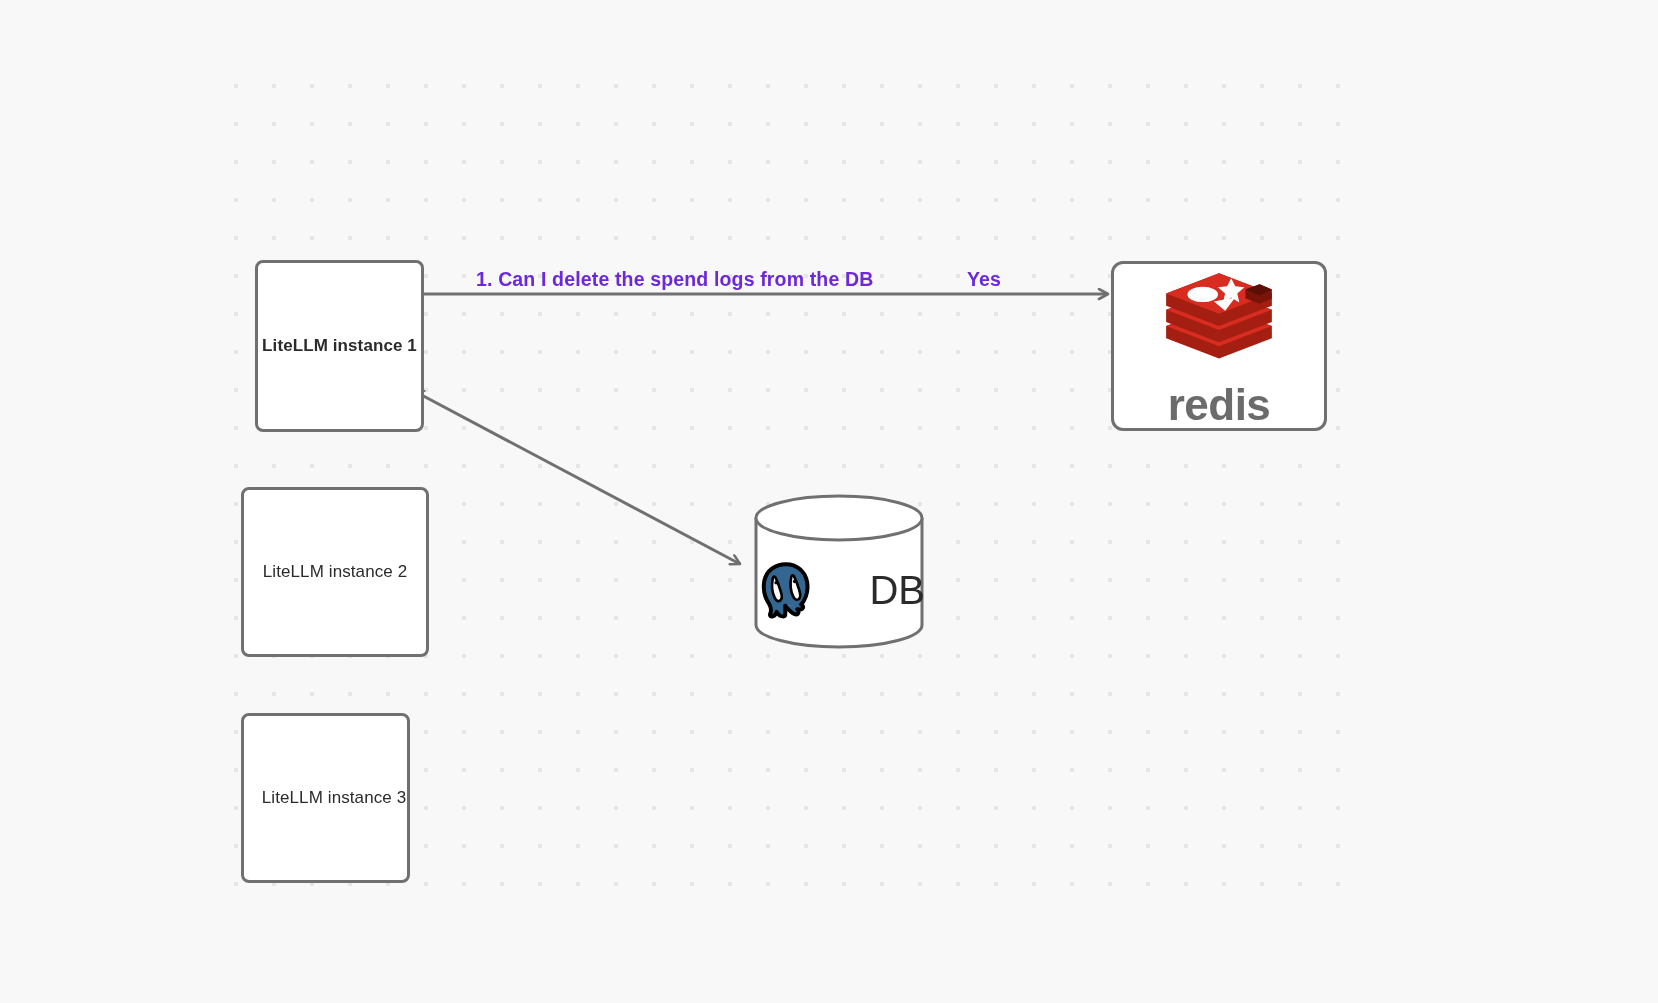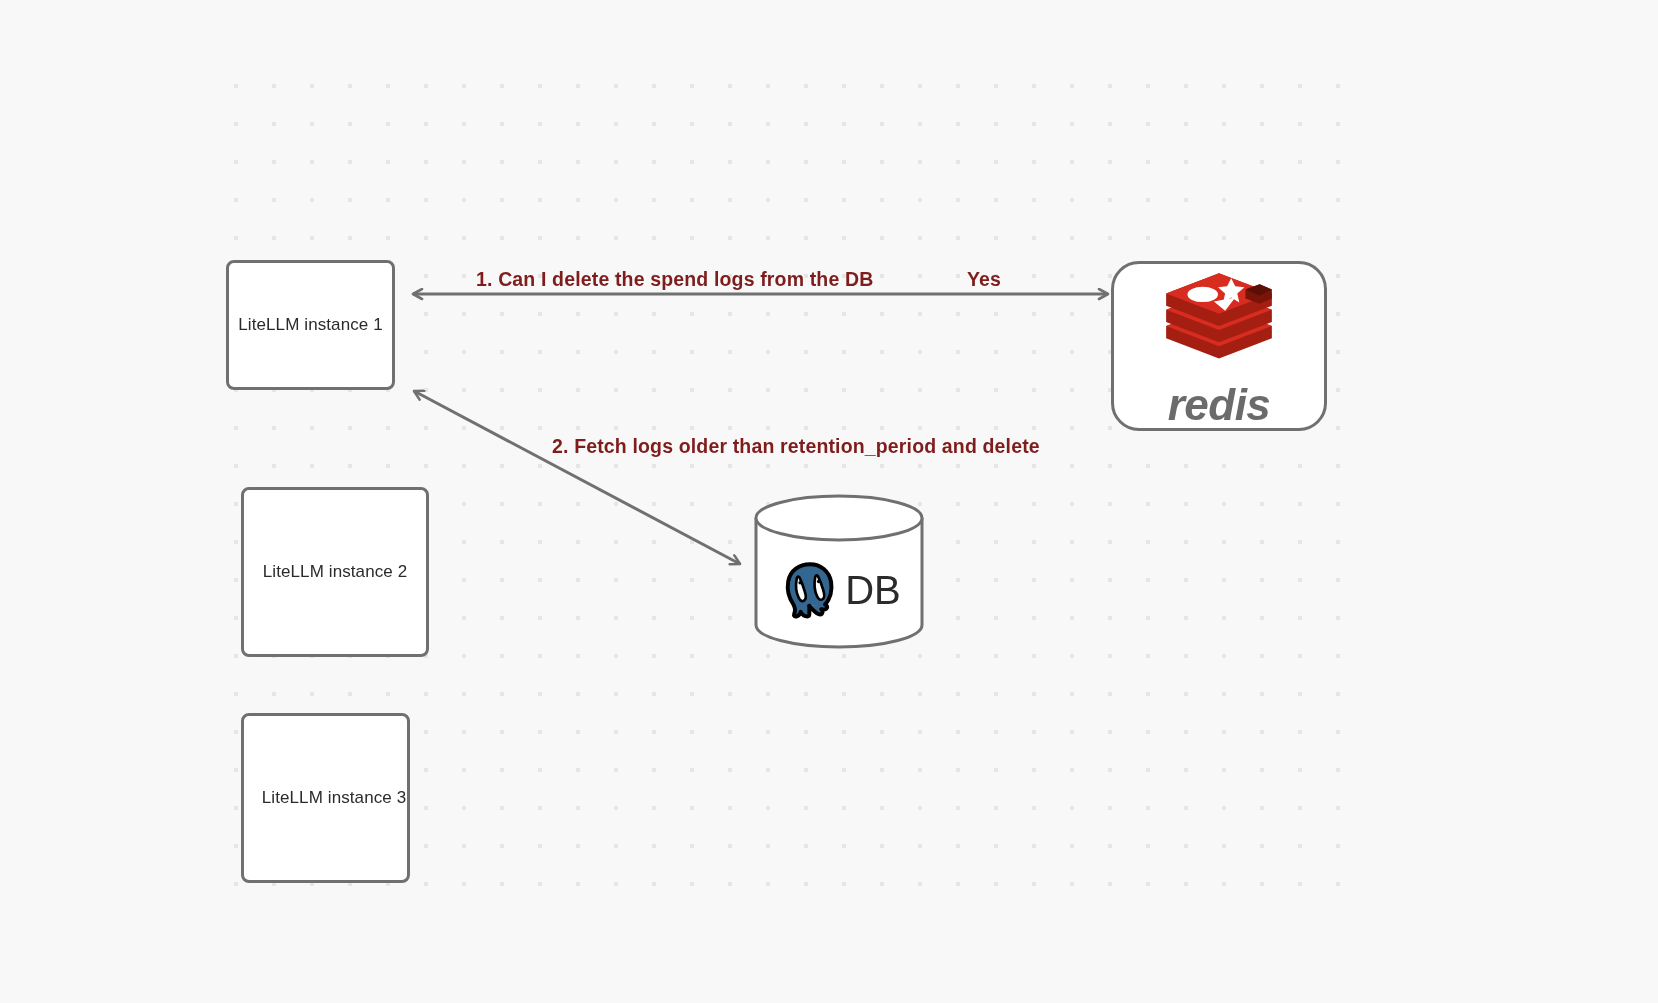--- a/index.html
+++ b/index.html
@@ -49,40 +49,39 @@
     align-items: center;
     justify-content: center;
   }
   .node-box-label {
     font-size: 17px;
     color: #2b2b2b;
     font-family: "Liberation Sans", sans-serif;
     letter-spacing: 0.1px;
     text-align: center;
   }
-  #node-llm-1 { left: 226px; top: 260px; width: 169px; height: 130px; }
+  #node-llm-1 { left: 255px; top: 260px; width: 169px; height: 172px; font-weight: bold; }
   #node-llm-2 { left: 241px; top: 487px; width: 188px; height: 170px; }
   #node-llm-3 { left: 241px; top: 713px; width: 169px; height: 170px; padding-left: 17px; }
 
   
   #node-redis {
     position: absolute;
     left: 1111px;
     top: 261px;
     width: 216px;
     height: 170px;
     box-sizing: border-box;
     background: #ffffff;
     border: 3px solid #707070;
-    border-radius: 28px;
+    border-radius: 12px;
     display: flex;
     flex-direction: column;
     align-items: center;
     justify-content: center;
-    font-style: italic;
   }
   .redis-logo {
     display: block;
   }
 
   
   #node-db {
     position: absolute;
     left: 753px;
     top: 494px;
@@ -91,37 +90,37 @@
   }
   #node-db .db-svg { position: absolute; left: 0; top: 0; }
   #node-db .db-content {
     position: absolute;
     left: 0;
     top: 46px;
     width: 172px;
     height: 100px;
     display: flex;
     align-items: center;
-    justify-content: center;
+    justify-content: space-between;
     gap: 2px;
   }
   .db-text {
     font-size: 40px;
     color: #2b2b2b;
     font-family: "Liberation Sans", sans-serif;
     line-height: 1;
   }
 
   
   .edge-label {
     position: absolute;
     font-family: "Liberation Sans", sans-serif;
     font-weight: bold;
     font-size: 19.5px;
-    color: #7f1d1d;
+    color: #6d28d9;
     white-space: nowrap;
     letter-spacing: 0.15px;
   }
   #label-step-1 { left: 476px; top: 268px; }
   #label-yes    { left: 967px; top: 268px; }
   #label-step-2 { left: 552px; top: 435px; }
 </style>
 </head>
 <body>
 
@@ -208,15 +207,14 @@
         <circle cx="63" cy="37" r="2.6" fill="#000000"></circle>
       </svg>
       <span class="db-text">DB</span>
     </div>
   </div>
 
   <div class="edge-label" id="label-step-1">1.  Can I delete the spend logs from the DB</div>
 
   <div class="edge-label" id="label-yes">Yes</div>
 
-  <div class="edge-label" id="label-step-2">2.  Fetch logs older than retention_period and delete</div>
 
 </div>
 
 </body></html>

